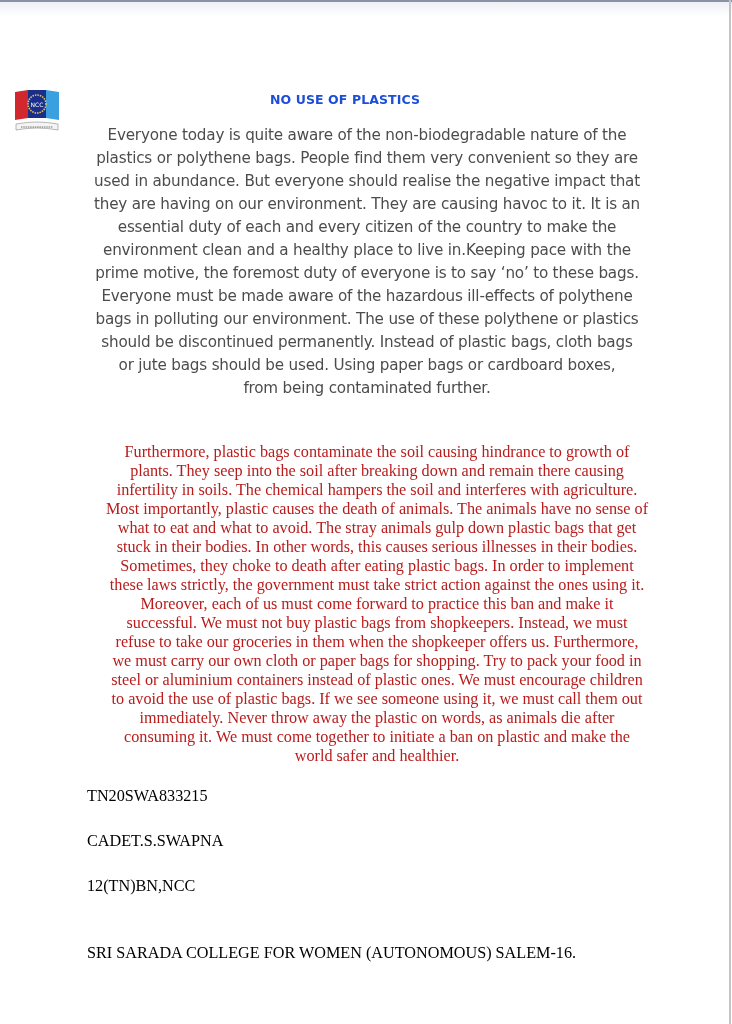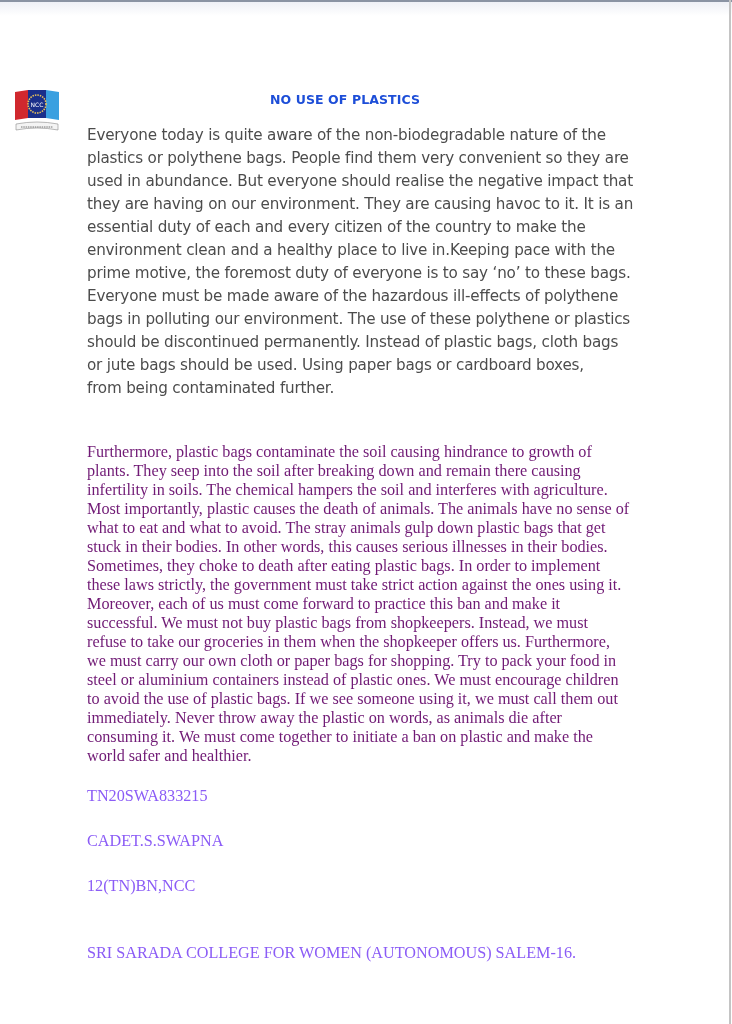--- a/index.html
+++ b/index.html
@@ -57,29 +57,29 @@
       color: #4c4c4c;
       letter-spacing: -0.2px;
     }
     .para2 {
       position: absolute;
       left: 87px; top: 443px;
       width: 580px;
       font-family: "Liberation Serif", serif;
       font-size: 16.2px;
       line-height: 19px;
-      color: #701a75;
+      color: #b91c1c;
     }
-    .line { display: block; white-space: nowrap; }
+    .line { display: block; white-space: nowrap; text-align: center; }
     .sig {
       position: absolute;
       left: 87px;
       font-family: "Liberation Serif", serif;
       font-size: 16.2px;
-      color: #8b5cf6;
+      color: #000000;
       white-space: nowrap;
     }
   </style>
 </head>
 <body>
 
 <div class="top-border"></div>
 <div class="top-shade"></div>
 <div class="right-border"></div>
 

